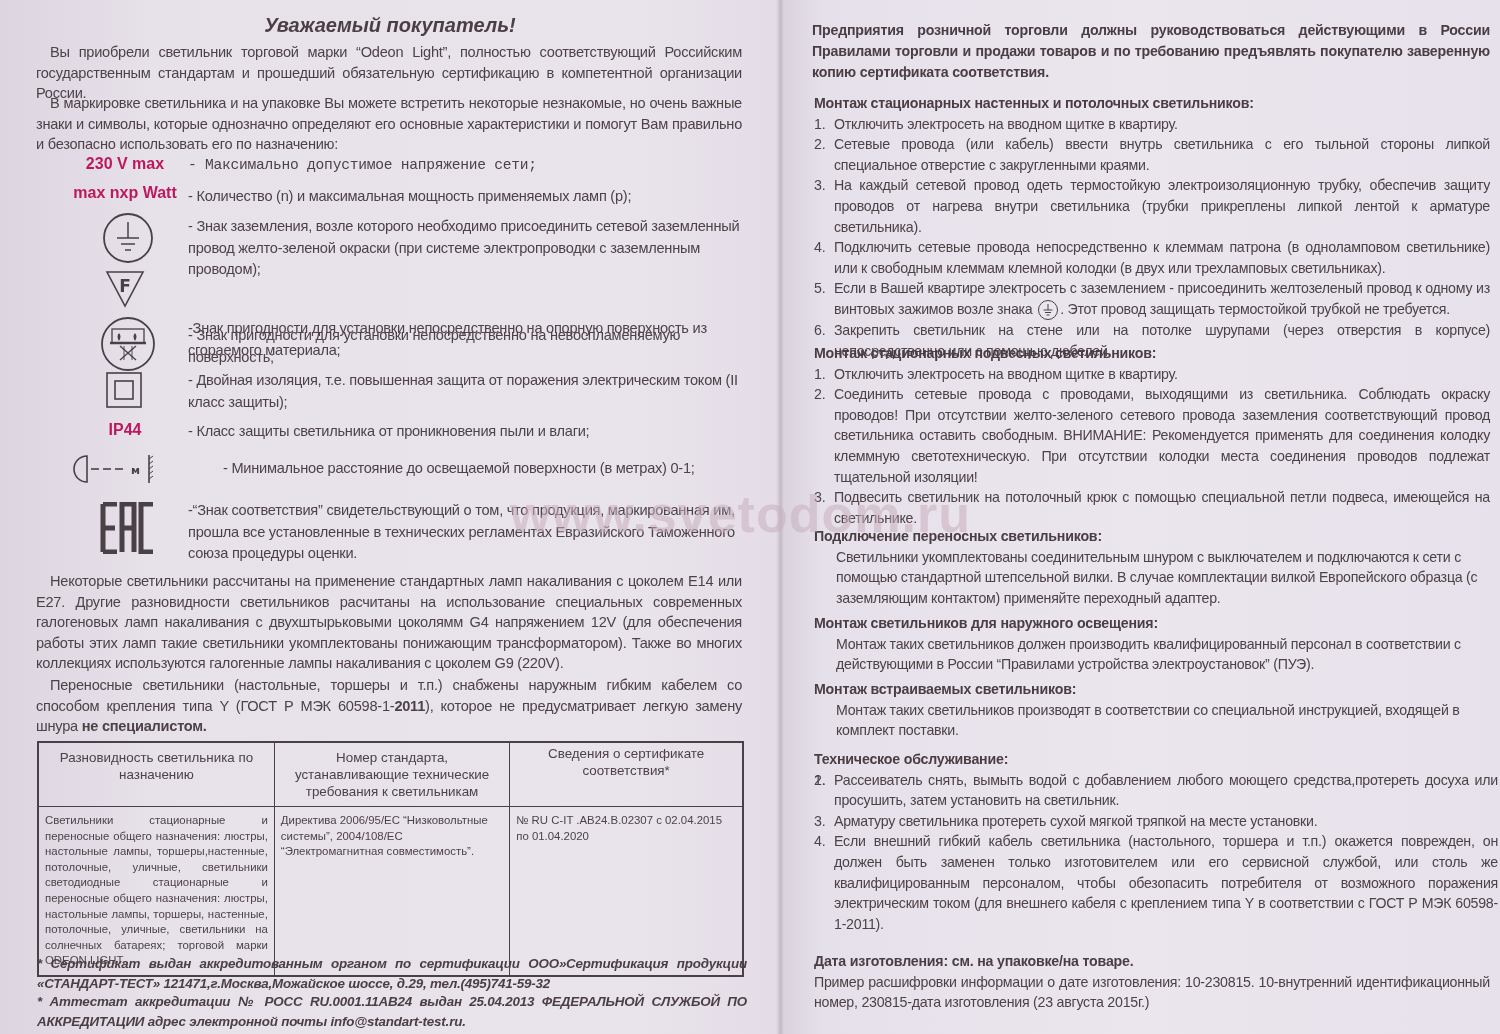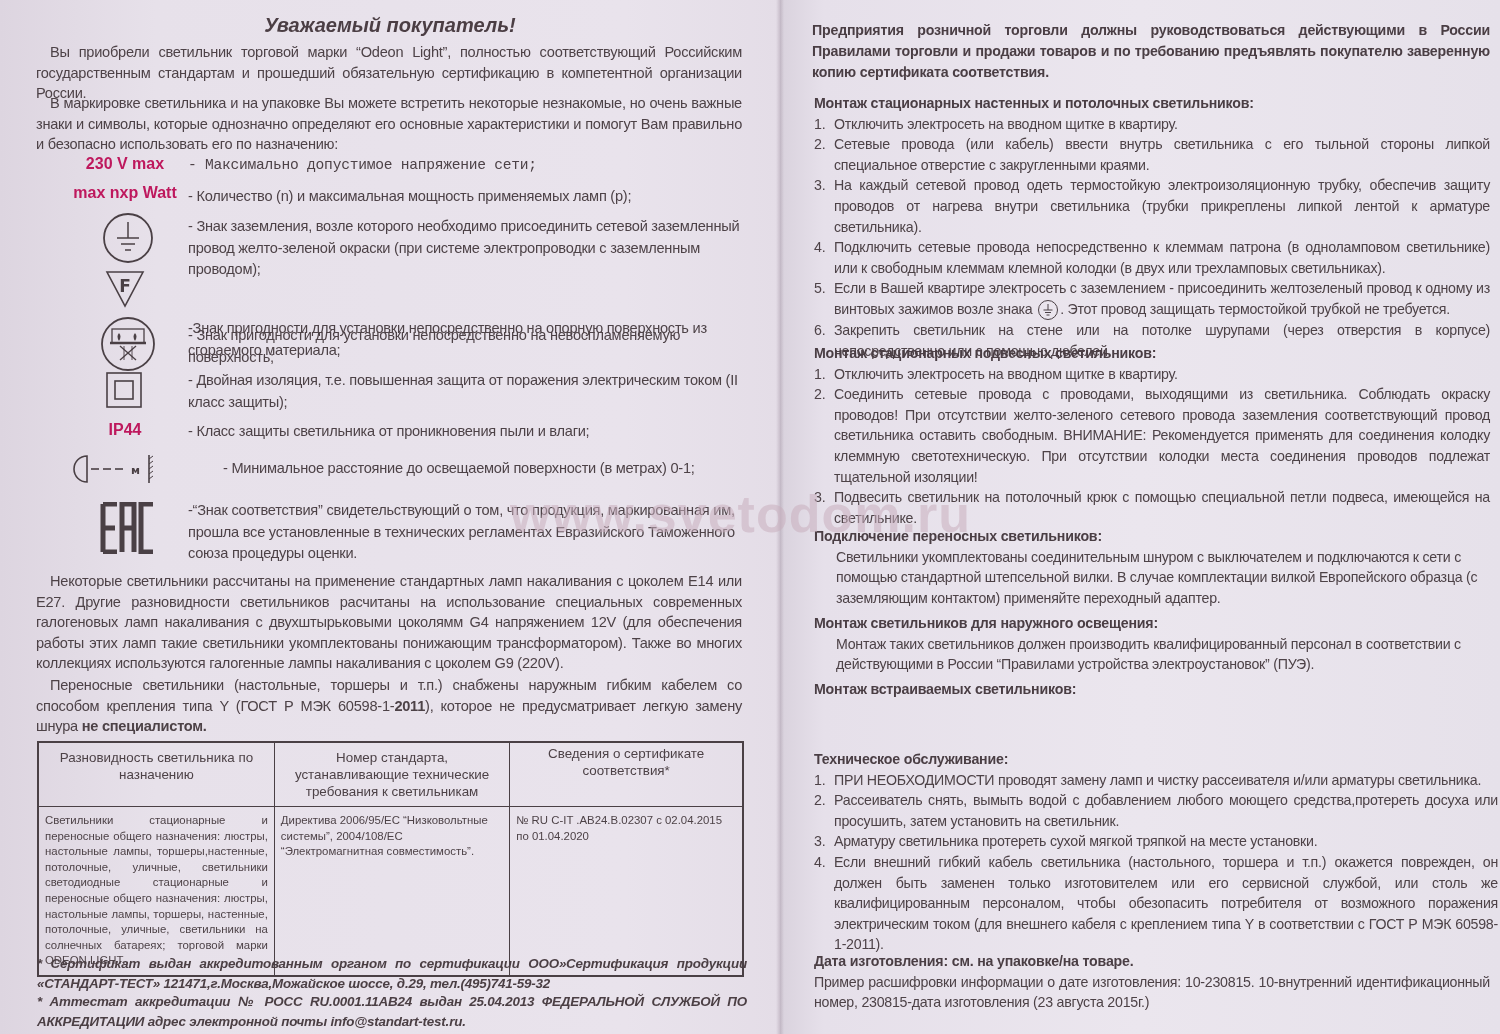--- a/index.html
+++ b/index.html
@@ -233,26 +233,27 @@
   <div class="rtext" style="padding-left:22px;">Светильники укомплектованы соединительным шнуром с выключателем и подключаются к сети с помощью стандартной штепсельной вилки. В случае комплектации вилкой Европейского образца (с заземляющим контактом) применяйте переходный адаптер.</div>
 </div>
 
 <div class="abs" style="left:814px; top:613px; width:676px;">
   <div class="rhead">Монтаж светильников для наружного освещения:</div>
   <div class="rtext" style="padding-left:22px;">Монтаж таких светильников должен производить квалифицированный персонал в соответствии с действующими в России “Правилами устройства электроустановок” (ПУЭ).</div>
 </div>
 
 <div class="abs" style="left:814px; top:679px; width:676px;">
   <div class="rhead">Монтаж встраиваемых светильников:</div>
+  <div class="rtext" style="padding-left:22px;">Монтаж таких светильников производят в соответствии со специальной инструкцией, входящей в комплект поставки.</div>
 </div>
 
 <div class="abs" style="left:814px; top:749px; width:684px;">
   <div class="rhead">Техническое обслуживание:</div>
   <ol class="rlist rtext">
-    <li><span class="num">1.</span><span>ПРИ НЕОБХОДИМОСТИ проводят замену ламп и чистку рассеивателя и/или арматуры светильника.</span></li>
+    <li><span class="num">1.</span></li>
   </ol>
   <ol class="rlist rtext">
     <li><span class="num">2.</span><span>Рассеиватель снять, вымыть водой с добавлением любого моющего средства,протереть досуха или просушить, затем установить на светильник.</span></li>
     <li><span class="num">3.</span><span>Арматуру светильника протереть сухой мягкой тряпкой на месте установки.</span></li>
     <li><span class="num">4.</span><span>Если внешний гибкий кабель светильника (настольного, торшера и т.п.) окажется поврежден, он должен быть заменен только изготовителем или его сервисной службой, или столь же квалифицированным персоналом, чтобы обезопасить потребителя от возможного поражения электрическим током (для внешнего кабеля с креплением типа Y в соответствии с ГОСТ Р МЭК 60598-1-2011).</span></li>
   </ol>
 </div>
 
 <div class="abs" style="left:814px; top:951px; width:676px;">
   <div class="rhead">Дата изготовления: см. на упаковке/на товаре.</div>

